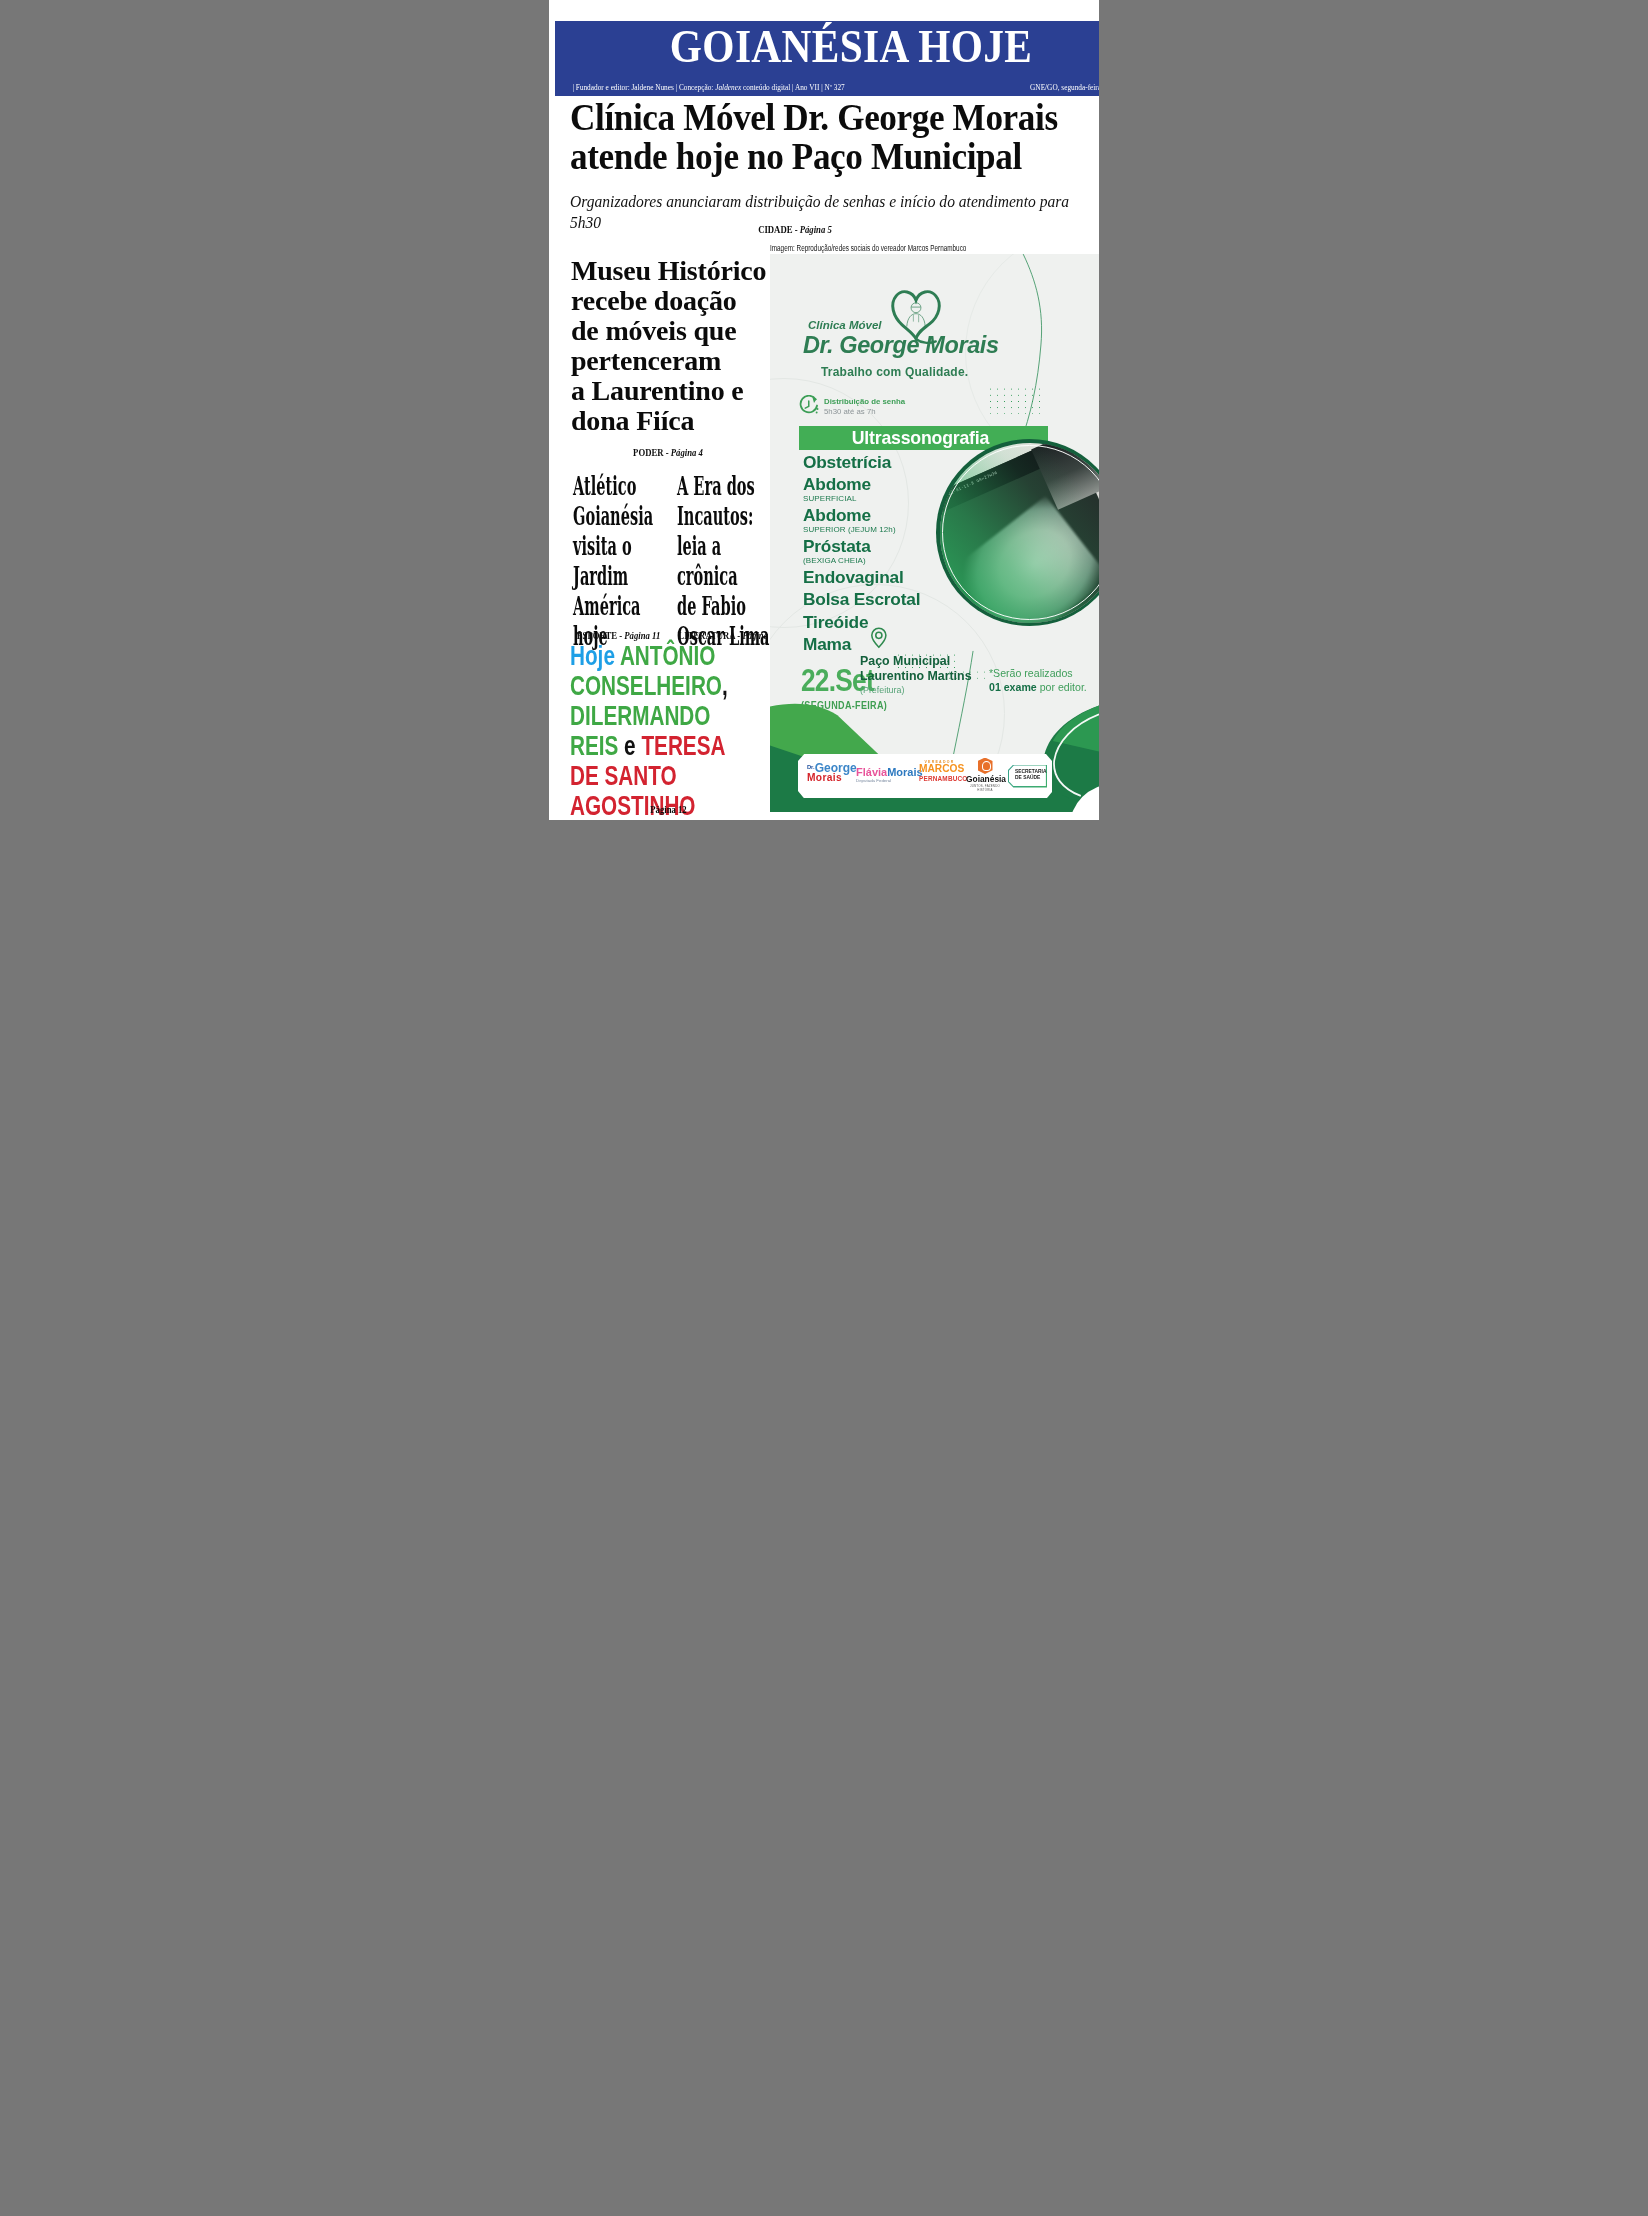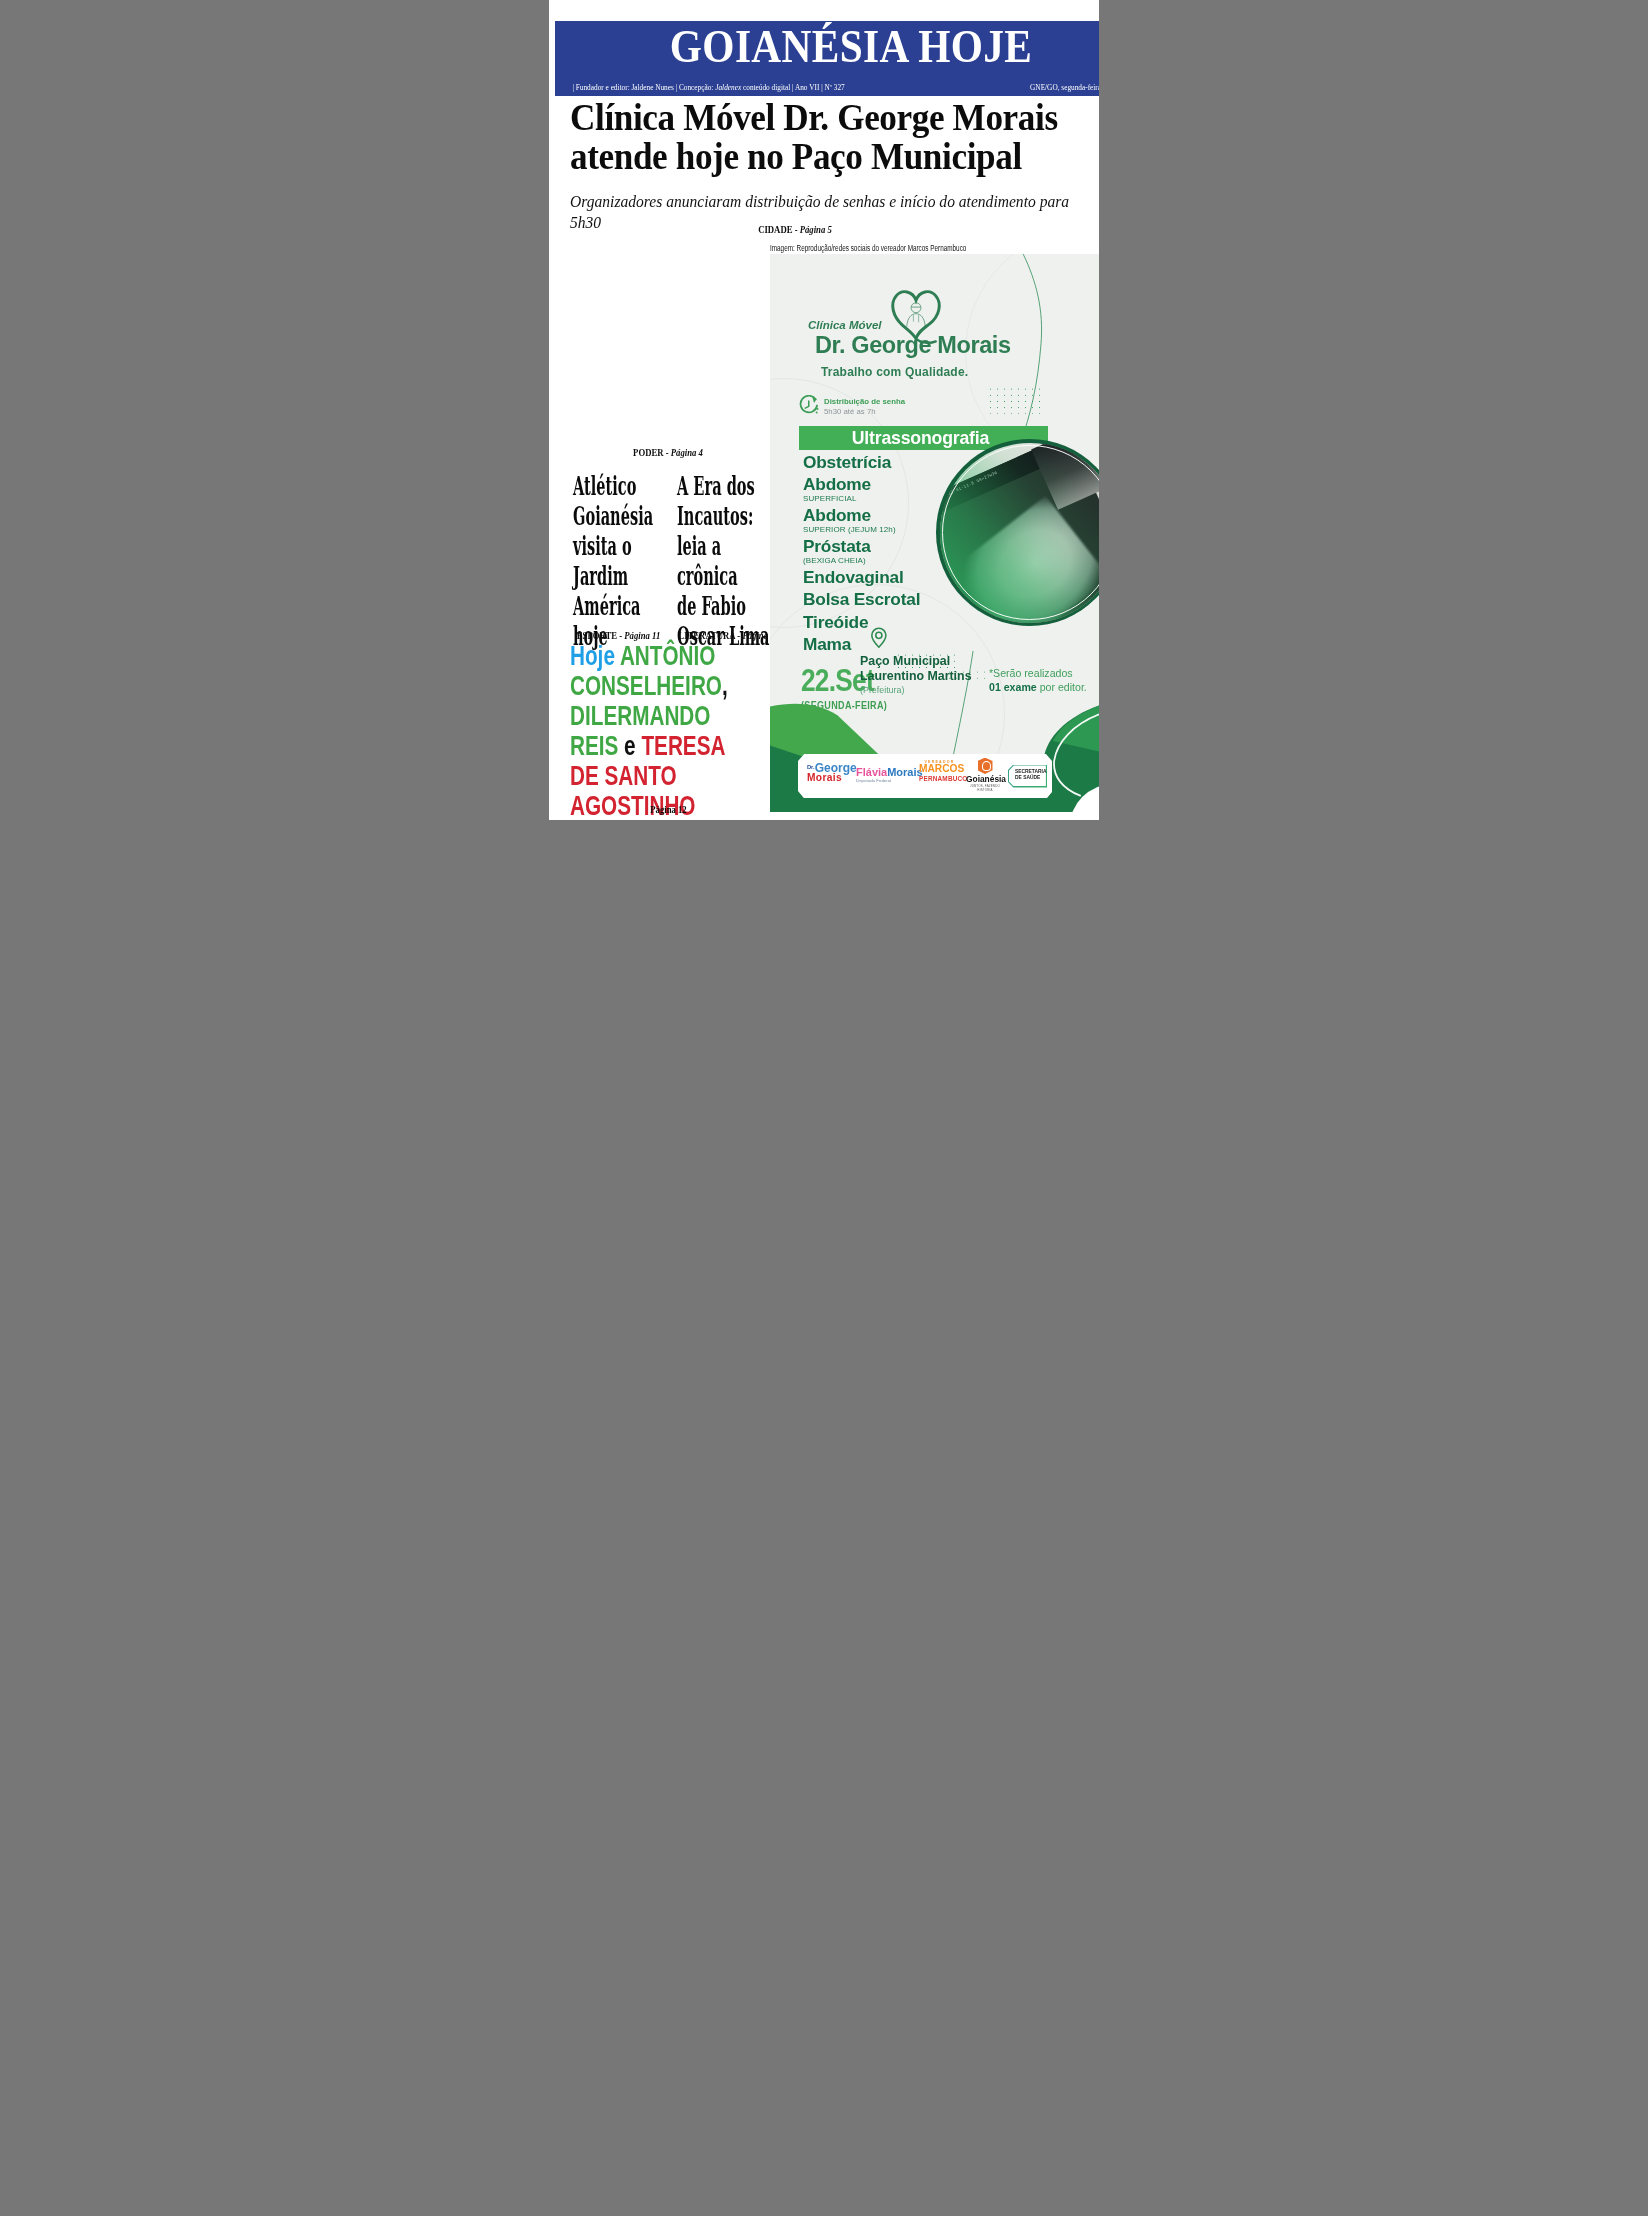--- a/index.html
+++ b/index.html
@@ -51,22 +51,22 @@
   .curve-svg{position:absolute;left:0;top:0;z-index:1;}
   .dots{position:absolute;background-image:radial-gradient(circle,#2f9b57 0.7px,transparent 0.8px);
     background-size:7px 6.2px;z-index:1;}
   .dots1{left:217px;top:132px;width:59px;height:27.5px;}
   .dots2{left:125px;top:398px;width:65px;height:20.4px;}
   .dots3{left:176px;top:415px;width:43px;height:13.3px;opacity:.75;}
 
   .heart-svg{position:absolute;left:113px;top:27.5px;z-index:2;}
   .clinica{position:absolute;left:38px;top:65px;font-size:11.5px;font-weight:bold;font-style:italic;
     color:#2e7d53;z-index:2;}
-  .drname{position:absolute;left:33px;top:78px;font-size:23.5px;font-weight:bold;
-    color:#2e7d53;letter-spacing:-0.4px;z-index:2;margin-left:12px;}
+  .drname{position:absolute;left:33px;top:78px;font-size:23.5px;font-weight:bold;font-style:italic;
+    color:#2e7d53;letter-spacing:-0.4px;z-index:2;}
   .tagline{position:absolute;left:51px;top:111px;font-size:12px;font-weight:bold;color:#2e7d53;
     letter-spacing:0.2px;z-index:2;text-align:right;}
 
   .clock-svg{position:absolute;left:29px;top:141px;z-index:2;}
   .senha{position:absolute;left:54px;top:143px;z-index:2;}
   .senha-title{font-size:7.8px;font-weight:bold;color:#3c9e56;}
   .senha-time{font-size:7.8px;color:#8d9598;margin-top:1.3px;}
 
   .band{position:absolute;left:29px;top:172px;width:206px;height:24px;background:#42ae55;z-index:2;padding-left:43px;}
   .band-text{color:#fff;font-weight:bold;font-size:17.7px;line-height:24px;padding-left:9.8px;
@@ -152,20 +152,26 @@
   </div>
 
   <div class="headline pre">Clínica Móvel Dr. George Morais
 atende hoje no Paço Municipal</div>
   <div class="subhead">Organizadores anunciaram distribuição de senhas e início do atendimento para 5h30</div>
   <div class="cidade sl-wrap">
     <span class="section-label"><span>CIDADE -</span> <span class="pg">Página 5</span></span>
   </div>
   <div class="caption">Imagem: Reprodução/redes sociais do vereador Marcos Pernambuco</div>
 
+  <div class="museu pre">Museu Histórico
+recebe doação
+de móveis que
+pertenceram
+a Laurentino e
+dona Fiíca</div>
   <div class="poder sl-wrap">
     <span class="section-label"><span>PODER -</span> <span class="pg">Página 4</span></span>
   </div>
   <div class="col-a">
     <div class="teaser pre">Atlético
 Goianésia
 visita o
 Jardim
 América
 hoje</div>

